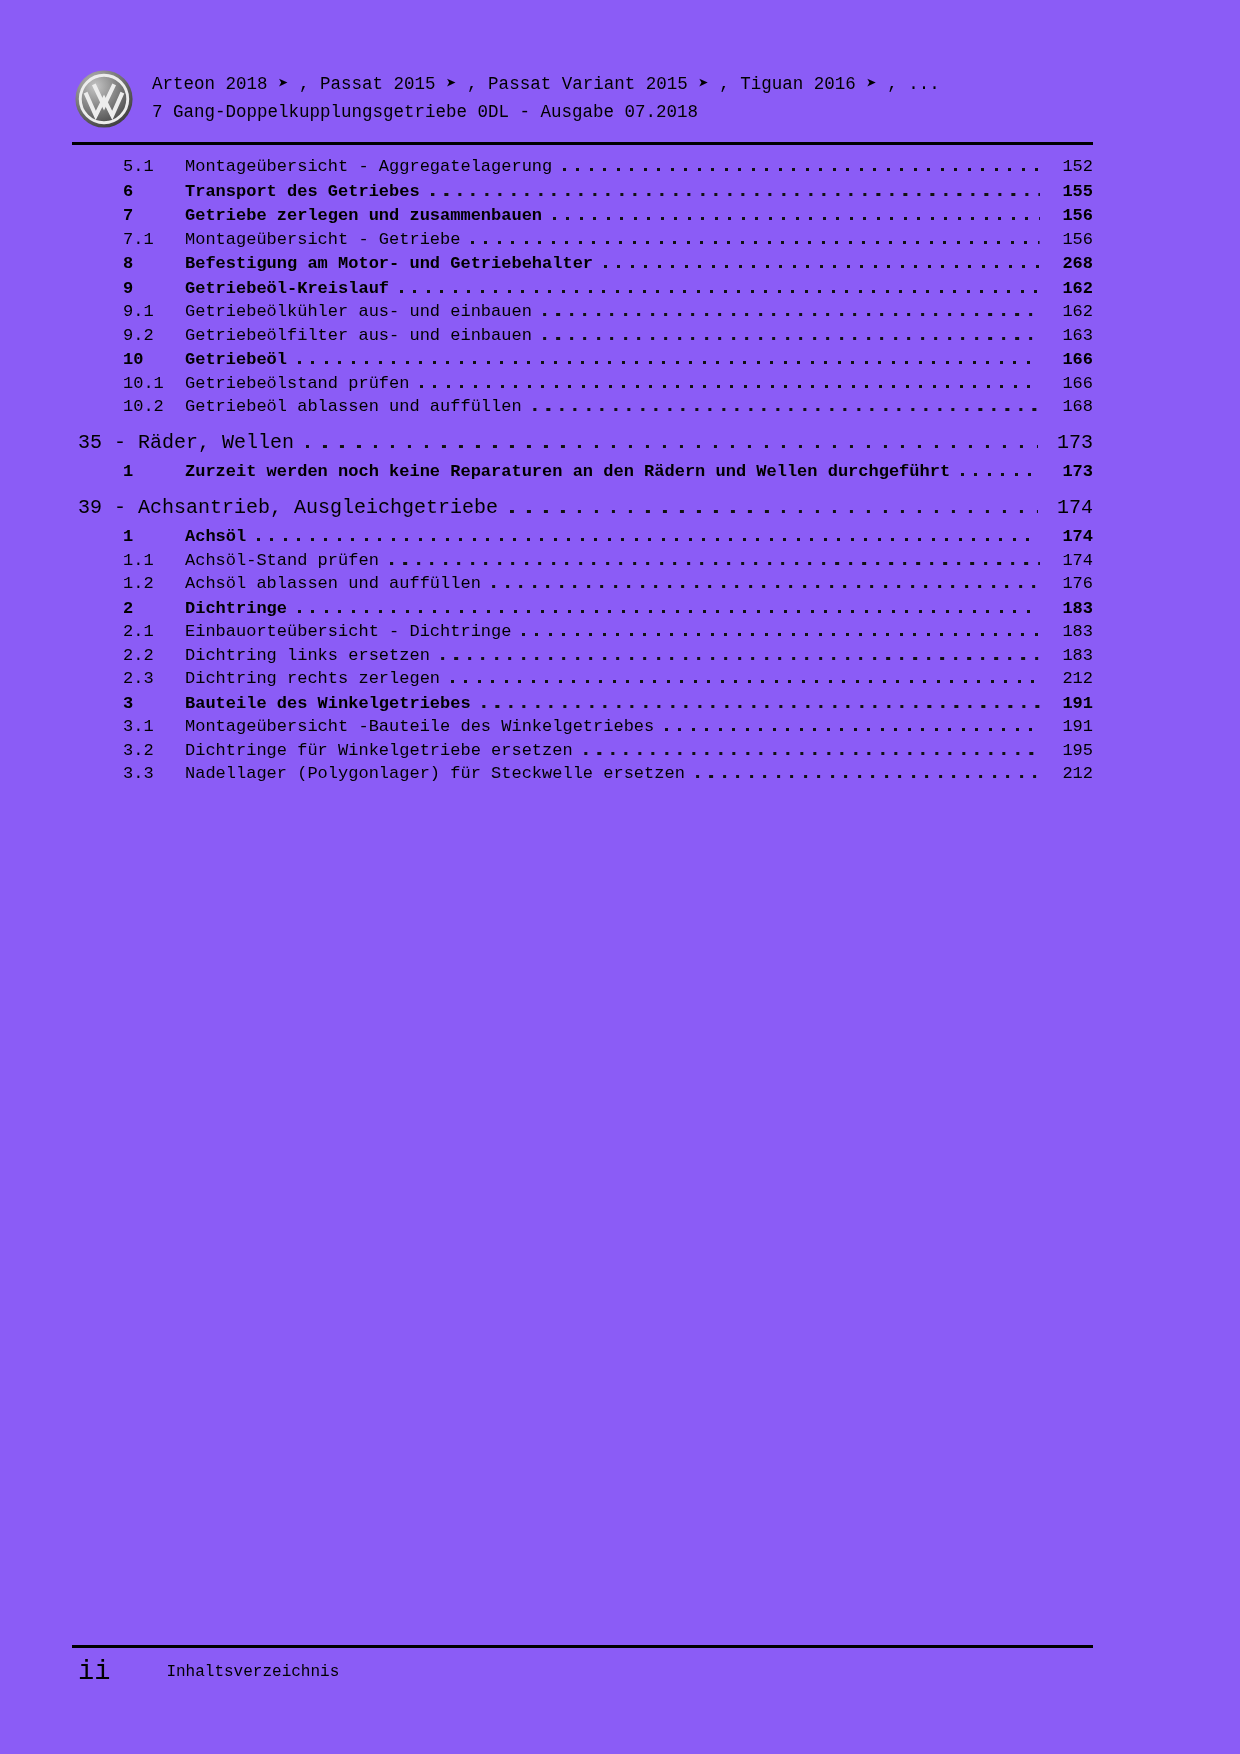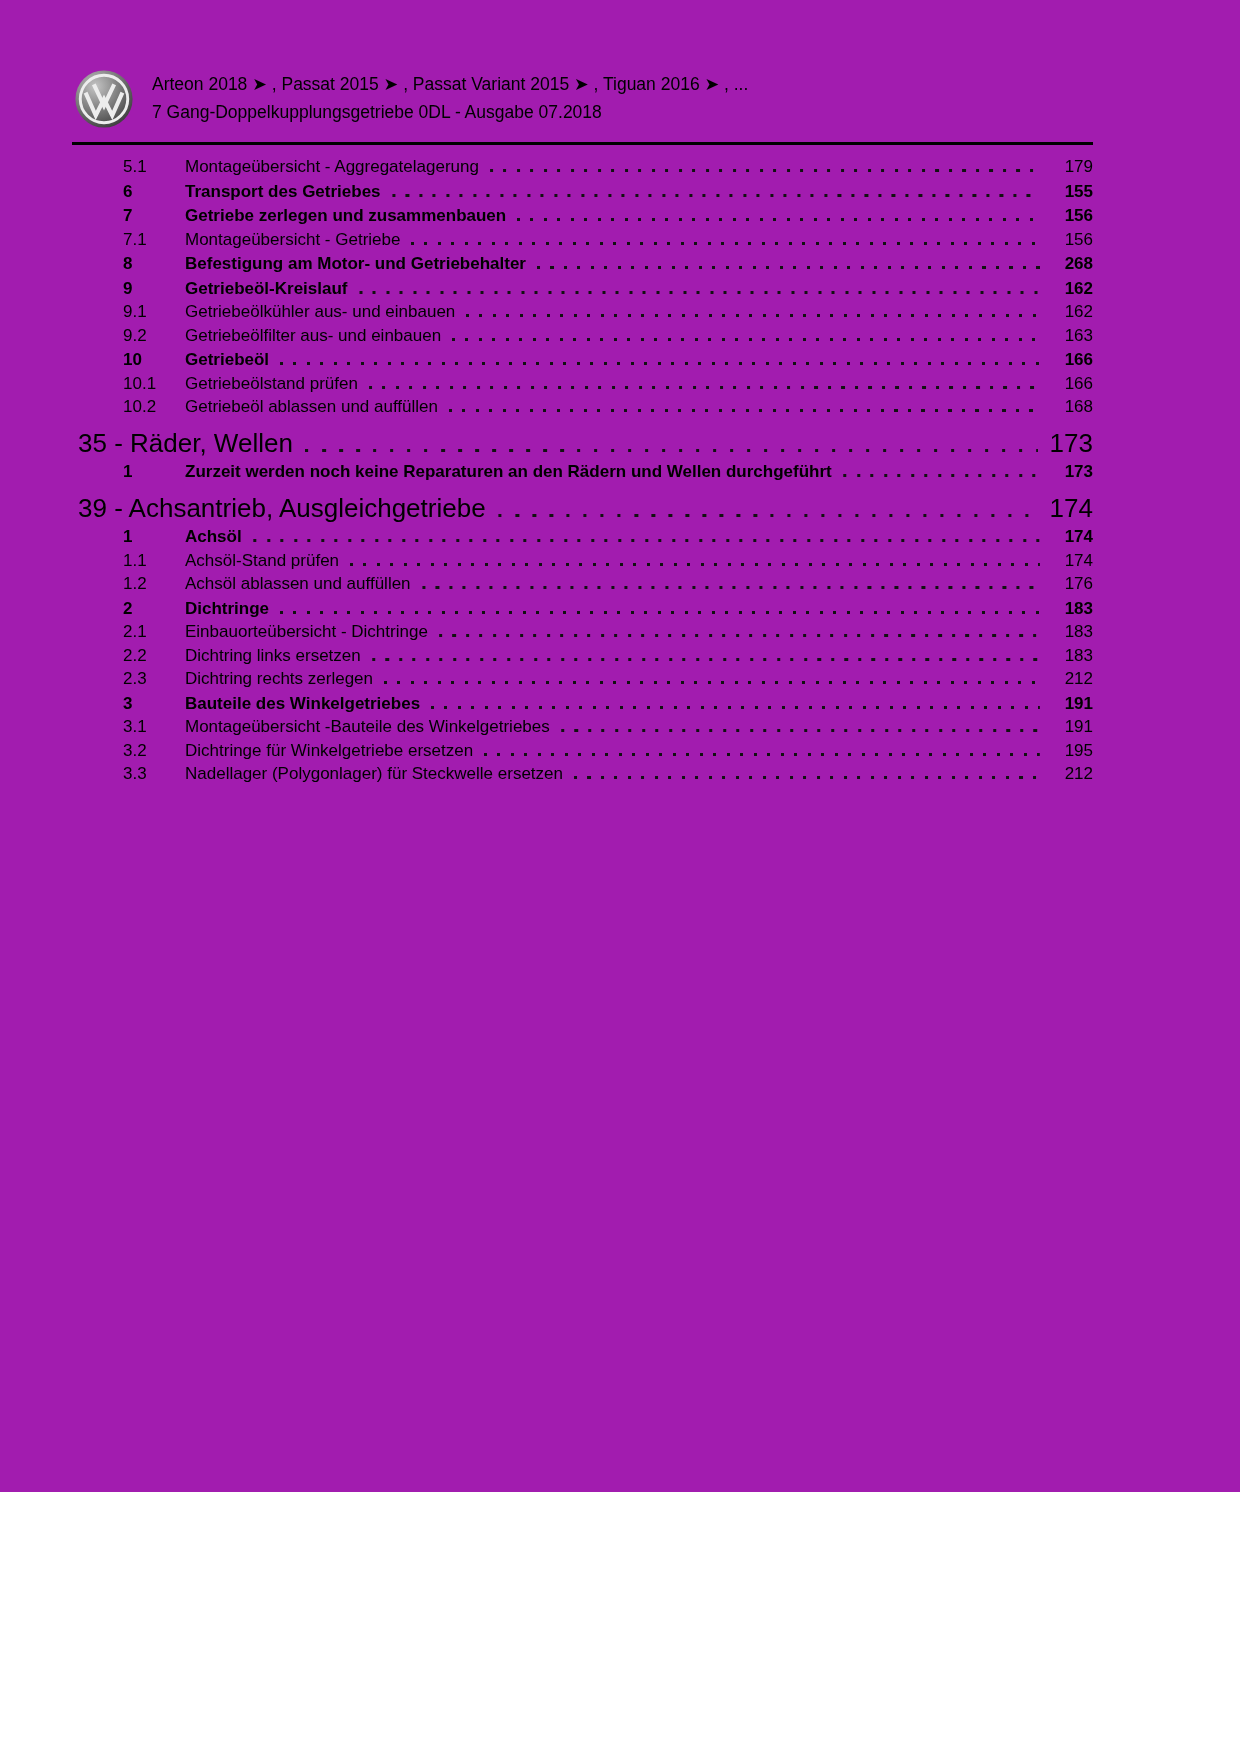--- a/index.html
+++ b/index.html
@@ -1,20 +1,20 @@
 <!DOCTYPE html>
 <html><head>
 <meta charset="utf-8">
 <style>
   html,body { margin:0; padding:0; background:#ffffff; }
   .page {
     position:relative;
-    width:1240px; height:1492px;
-    background:#a21caf;
-    font-family:Liberation Sans, sans-serif;
+    width:1240px; height:1754px;
+    background:#8b5cf6;
+    font-family:Liberation Mono, monospace;
     color:#000;
     overflow:hidden;
   }
 
   
   .header {
     position:absolute; left:72px; top:66px; width:1021px;
     display:flex; align-items:flex-start;
     border-bottom:3px solid #000;
     padding-bottom:12px;
@@ -40,21 +40,21 @@
     flex:1 1 auto; min-width:22px;
     height:3px; align-self:baseline;
     margin:0 9px 1px 11px;
     background-image:repeating-linear-gradient(to right,#111 0,#111 3px,transparent 3px,transparent 13.5px);
     background-position:right bottom;
   }
   .pg { flex:none; min-width:44px; text-align:right; }
 
   .chapter-row {
     display:flex; align-items:baseline;
-    font-size:26px; line-height:24px;
+    font-size:20px; line-height:24px;
     padding-left:6px;
     margin:15px 0 8px 0;
   }
   .chapter-row .ch-label { flex:none; white-space:nowrap; }
   .chapter-row .leader {
     height:3.5px;
     margin:0 7px 2px 12px;
     background-image:repeating-linear-gradient(to right,#111 0,#111 3.5px,transparent 3.5px,transparent 17px);
   }
   .chapter-row .ch-page { flex:none; min-width:48px; text-align:right; }
@@ -92,21 +92,21 @@
       <div>Arteon 2018 ➤ , Passat 2015 ➤ , Passat Variant 2015 ➤ , Tiguan 2016 ➤ , ...</div>
       <div>7 Gang-Doppelkupplungsgetriebe 0DL - Ausgabe 07.2018</div>
     </div>
   </div>
 
   <div class="toc">
       <div class="entry-row">
         <span class="num">5.1</span>
         <span class="title">Montageübersicht - Aggregatelagerung</span>
         <span class="leader"></span>
-        <span class="pg">179</span>
+        <span class="pg">152</span>
       </div>
       <div class="entry-row bold gap">
         <span class="num">6</span>
         <span class="title">Transport des Getriebes</span>
         <span class="leader"></span>
         <span class="pg">155</span>
       </div>
       <div class="entry-row bold gap">
         <span class="num">7</span>
         <span class="title">Getriebe zerlegen und zusammenbauen</span>

